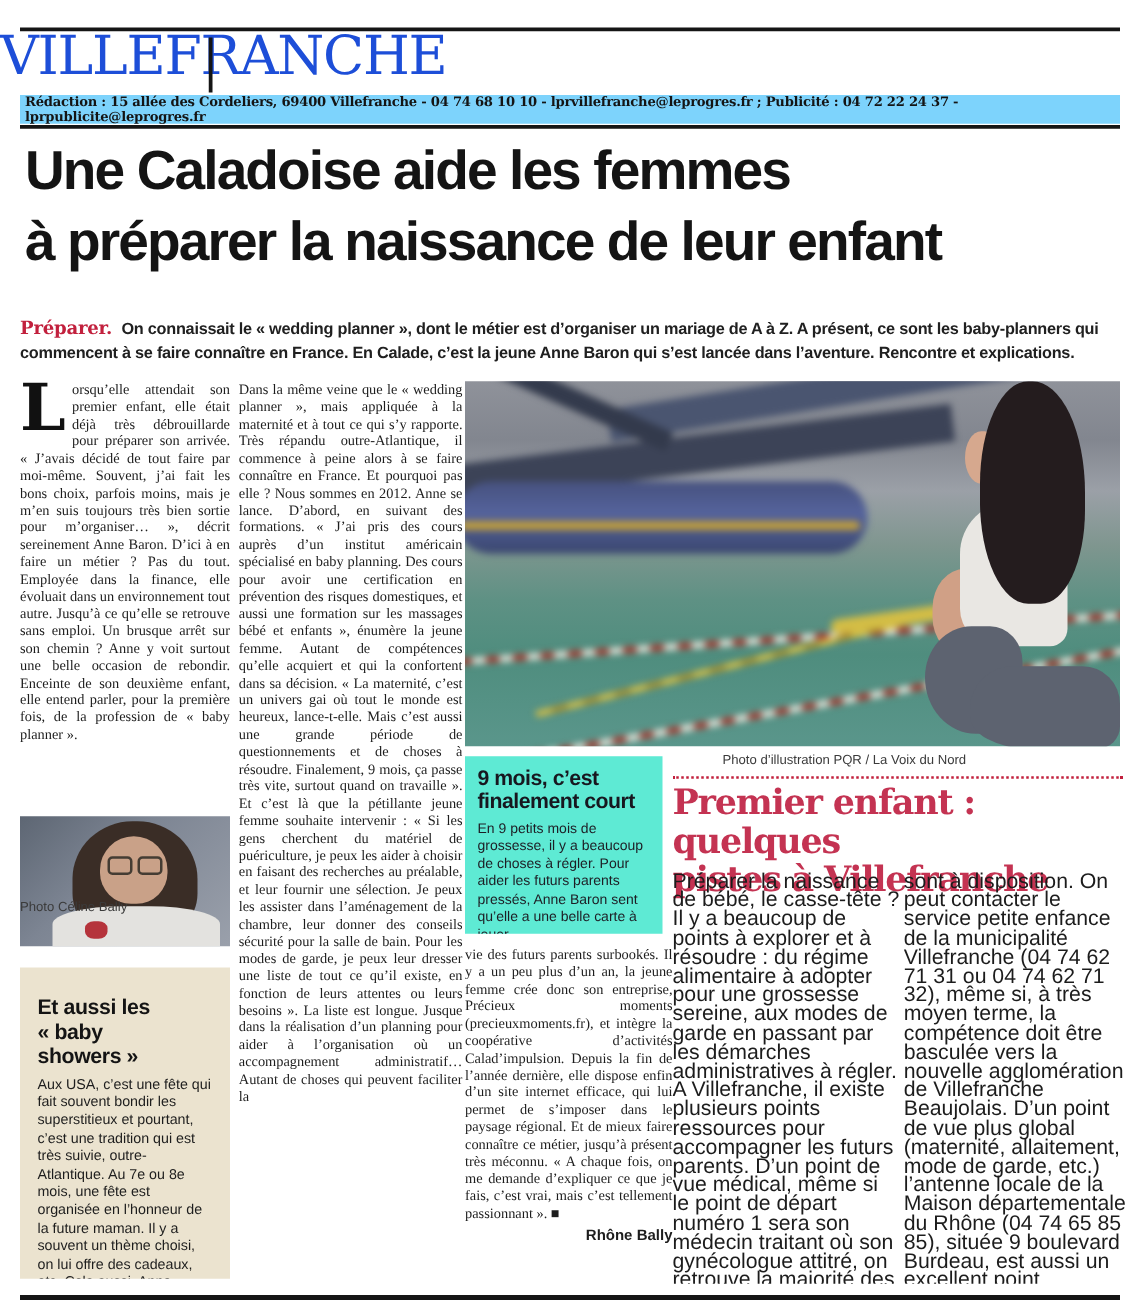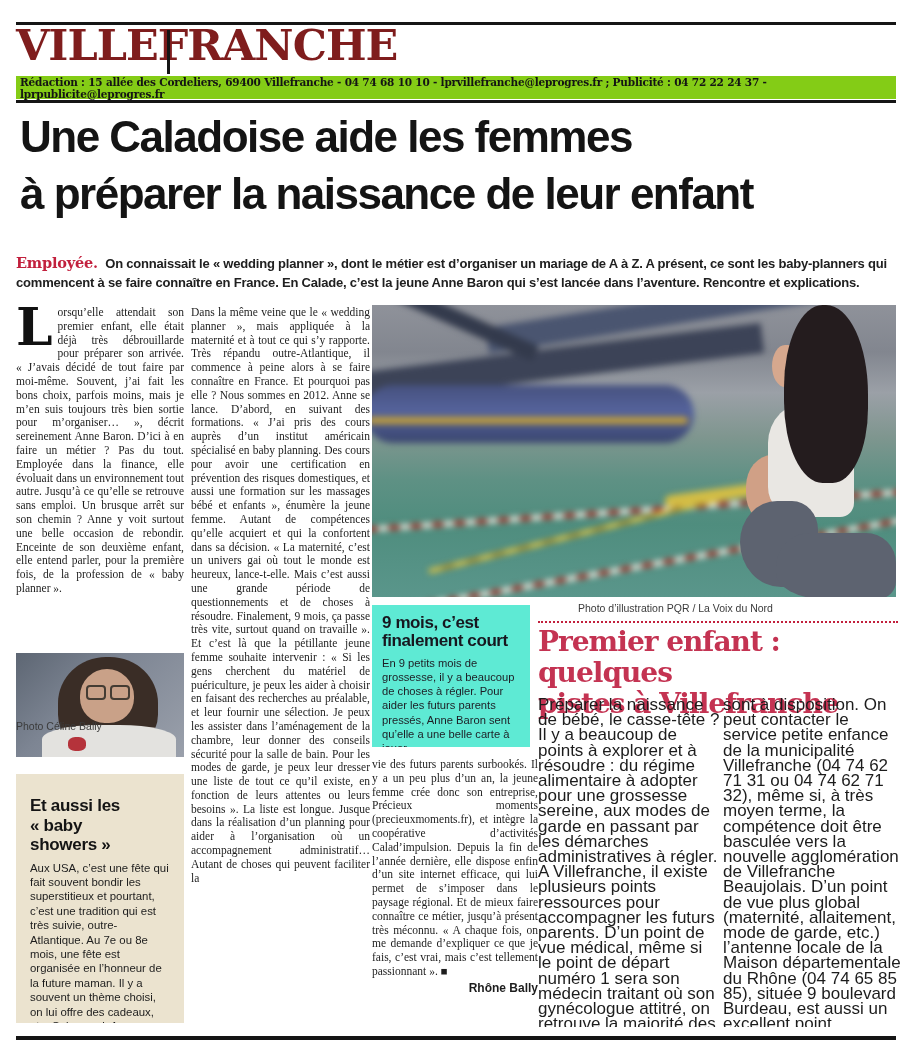--- a/index.html
+++ b/index.html
@@ -1,22 +1,22 @@
 <!DOCTYPE html>
 <html><head>
 <meta charset="utf-8">
 <style>
   html,body{margin:0;padding:0;background:#ffffff;}
   body{width:914px;height:1045px;position:relative;font-family:"Liberation Serif",serif;color:#1b1b1b;-webkit-font-smoothing:antialiased;}
   .abs{position:absolute;}
   
   .rule{background:#151515;}
-  .masthead-title{left:16px;top:24px;font-family:"DejaVu Serif",serif;font-weight:bold;font-size:43px;letter-spacing:-1px;color:#7f1d1d;line-height:1;}
+  .masthead-title{left:0;top:24px;font-family:"DejaVu Serif",serif;font-weight:normal;font-size:43px;letter-spacing:-1px;color:#1d4ed8;line-height:1;}
   .masthead-bar{left:167px;top:30px;width:3px;height:44px;background:#151515;}
-  .contact-strip{left:16px;top:76px;width:880px;height:23px;background:#84cc16;display:flex;align-items:center;}
+  .contact-strip{left:16px;top:76px;width:880px;height:23px;background:#7dd3fc;display:flex;align-items:center;}
   .contact-strip span{font-family:"DejaVu Serif",serif;font-weight:bold;font-size:10.5px;color:#141414;padding-left:4px;letter-spacing:-0.2px;}
   
   .headline{left:20px;top:108px;width:885px;font-family:"Liberation Sans",sans-serif;font-weight:bold;font-size:44px;letter-spacing:-1.5px;color:#141414;line-height:1.3;}
   .lead{left:16px;top:252px;width:884px;font-family:"Liberation Sans",sans-serif;font-size:13px;font-weight:bold;line-height:1.45;color:#202020;letter-spacing:-0.2px;}
   .lead .label{color:#c2203d;font-family:"DejaVu Serif",serif;font-size:14.5px;font-weight:bold;padding-right:4px;}
   
   .bodycol{font-size:11.5px;line-height:13.8px;text-align:justify;color:#1d1d1d;}
   .dropcap{float:left;font-family:"DejaVu Serif",serif;font-weight:bold;font-size:52px;line-height:42px;padding-right:5px;color:#111;}
   .col1{left:16px;top:306px;width:168px;height:348px;overflow:hidden;}
   .col2{left:191px;top:306px;width:179px;height:702px;overflow:hidden;}
@@ -80,21 +80,21 @@
 <div class="abs contact-strip">
   <span>Rédaction : 15 allée des Cordeliers, 69400 Villefranche - 04 74 68 10 10 - lprvillefranche@leprogres.fr ; Publicité : 04 72 22 24 37 - lprpublicite@leprogres.fr</span>
 </div>
 <div class="abs rule" style="left:16px;top:100px;width:880px;height:3px;"></div>
 
 <h1 class="abs headline" style="margin:0;">
   <span>Une Caladoise aide les femmes</span><br>
   <span>à préparer la naissance de leur enfant</span>
 </h1>
 <p class="abs lead" style="margin:0;">
-  <span class="label">Employée.</span>
+  <span class="label">Préparer.</span>
   <span>On connaissait le « wedding planner », dont le métier est d’organiser un mariage de A à Z. A présent, ce sont les baby-planners qui commencent à se faire connaître en France. En Calade, c’est la jeune Anne Baron qui s’est lancée dans l’aventure. Rencontre et explications.</span>
 </p>
 
 <div class="abs bodycol col1">
   <span class="dropcap">L</span><span>orsqu’elle attendait son premier enfant, elle était déjà très débrouillarde pour préparer son arrivée. « J’avais décidé de tout faire par moi-même. Souvent, j’ai fait les bons choix, parfois moins, mais je m’en suis toujours très bien sortie pour m’organiser… », décrit sereinement Anne Baron. D’ici à en faire un métier ? Pas du tout. Employée dans la finance, elle évoluait dans un environnement tout autre. Jusqu’à ce qu’elle se retrouve sans emploi. Un brusque arrêt sur son chemin ? Anne y voit surtout une belle occasion de rebondir. Enceinte de son deuxième enfant, elle entend parler, pour la première fois, de la profession de « baby planner ».</span>
 </div>
 <div class="abs bodycol col2">
   <span>Dans la même veine que le « wedding planner », mais appliquée à la maternité et à tout ce qui s’y rapporte. Très répandu outre-Atlantique, il commence à peine alors à se faire connaître en France. Et pourquoi pas elle ? Nous sommes en 2012. Anne se lance. D’abord, en suivant des formations. « J’ai pris des cours auprès d’un institut américain spécialisé en baby planning. Des cours pour avoir une certification en prévention des risques domestiques, et aussi une formation sur les massages bébé et enfants », énumère la jeune femme. Autant de compétences qu’elle acquiert et qui la confortent dans sa décision. « La maternité, c’est un univers gai où tout le monde est heureux, lance-t-elle. Mais c’est aussi une grande période de questionnements et de choses à résoudre. Finalement, 9 mois, ça passe très vite, surtout quand on travaille ». Et c’est là que la pétillante jeune femme souhaite intervenir : « Si les gens cherchent du matériel de puériculture, je peux les aider à choisir en faisant des recherches au préalable, et leur fournir une sélection. Je peux les assister dans l’aménagement de la chambre, leur donner des conseils sécurité pour la salle de bain. Pour les modes de garde, je peux leur dresser une liste de tout ce qu’il existe, en fonction de leurs attentes ou leurs besoins ». La liste est longue. Jusque dans la réalisation d’un planning pour aider à l’organisation où un accompagnement administratif… Autant de choses qui peuvent faciliter la</span>
 </div>
 <div class="abs bodycol col3">

